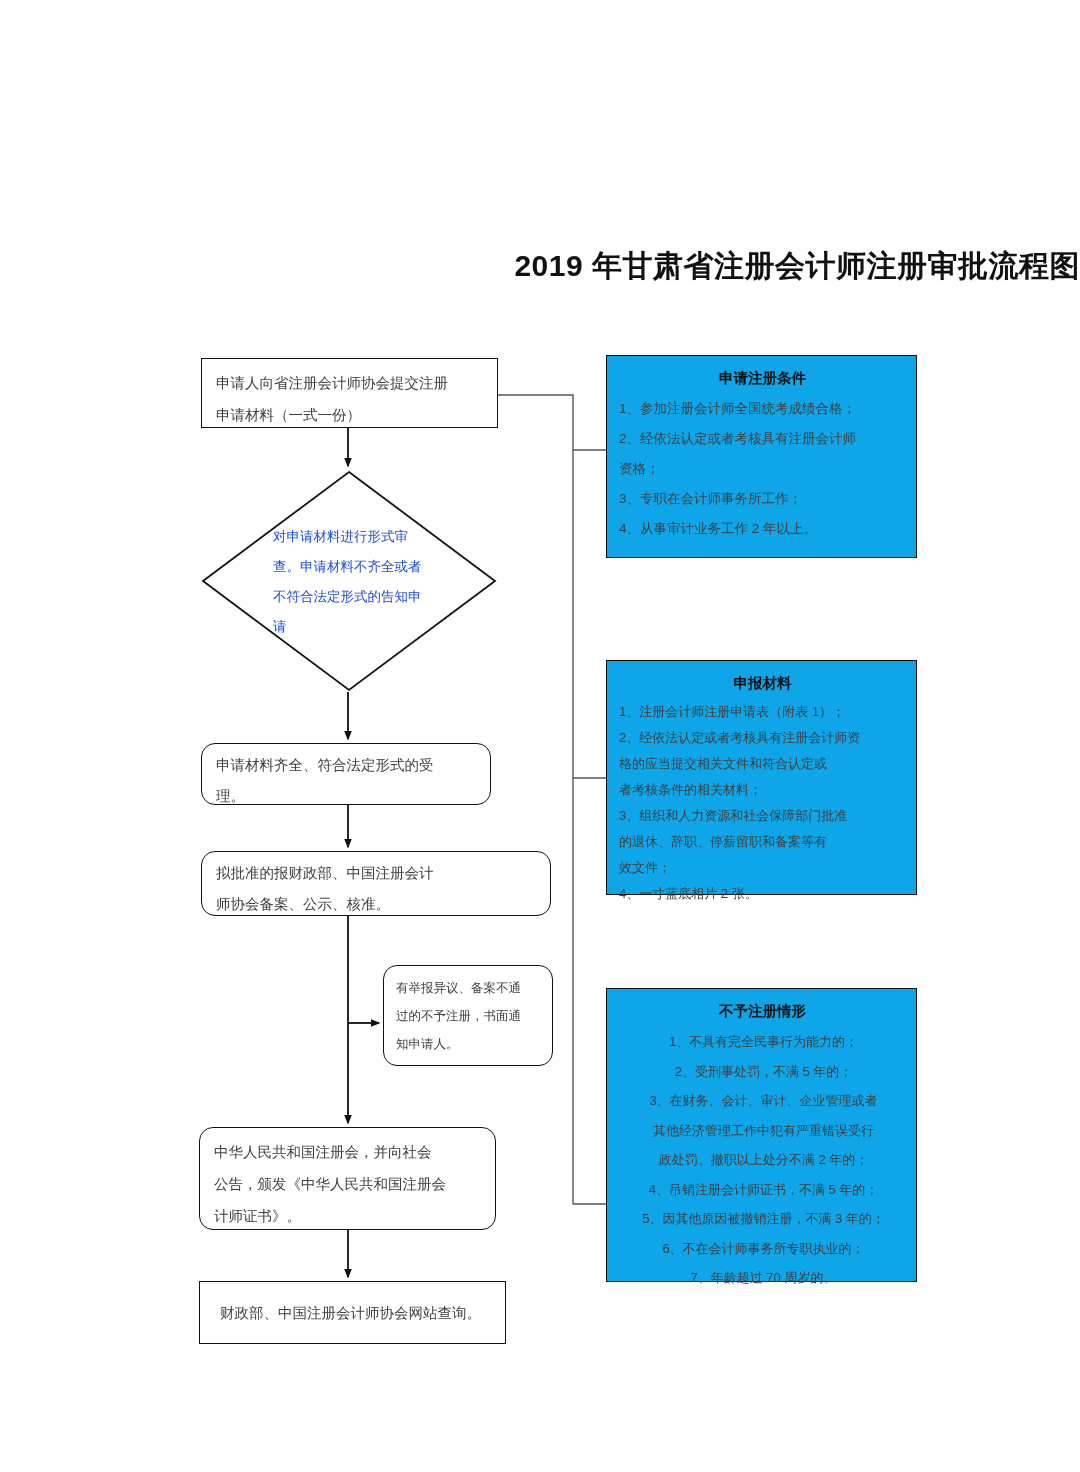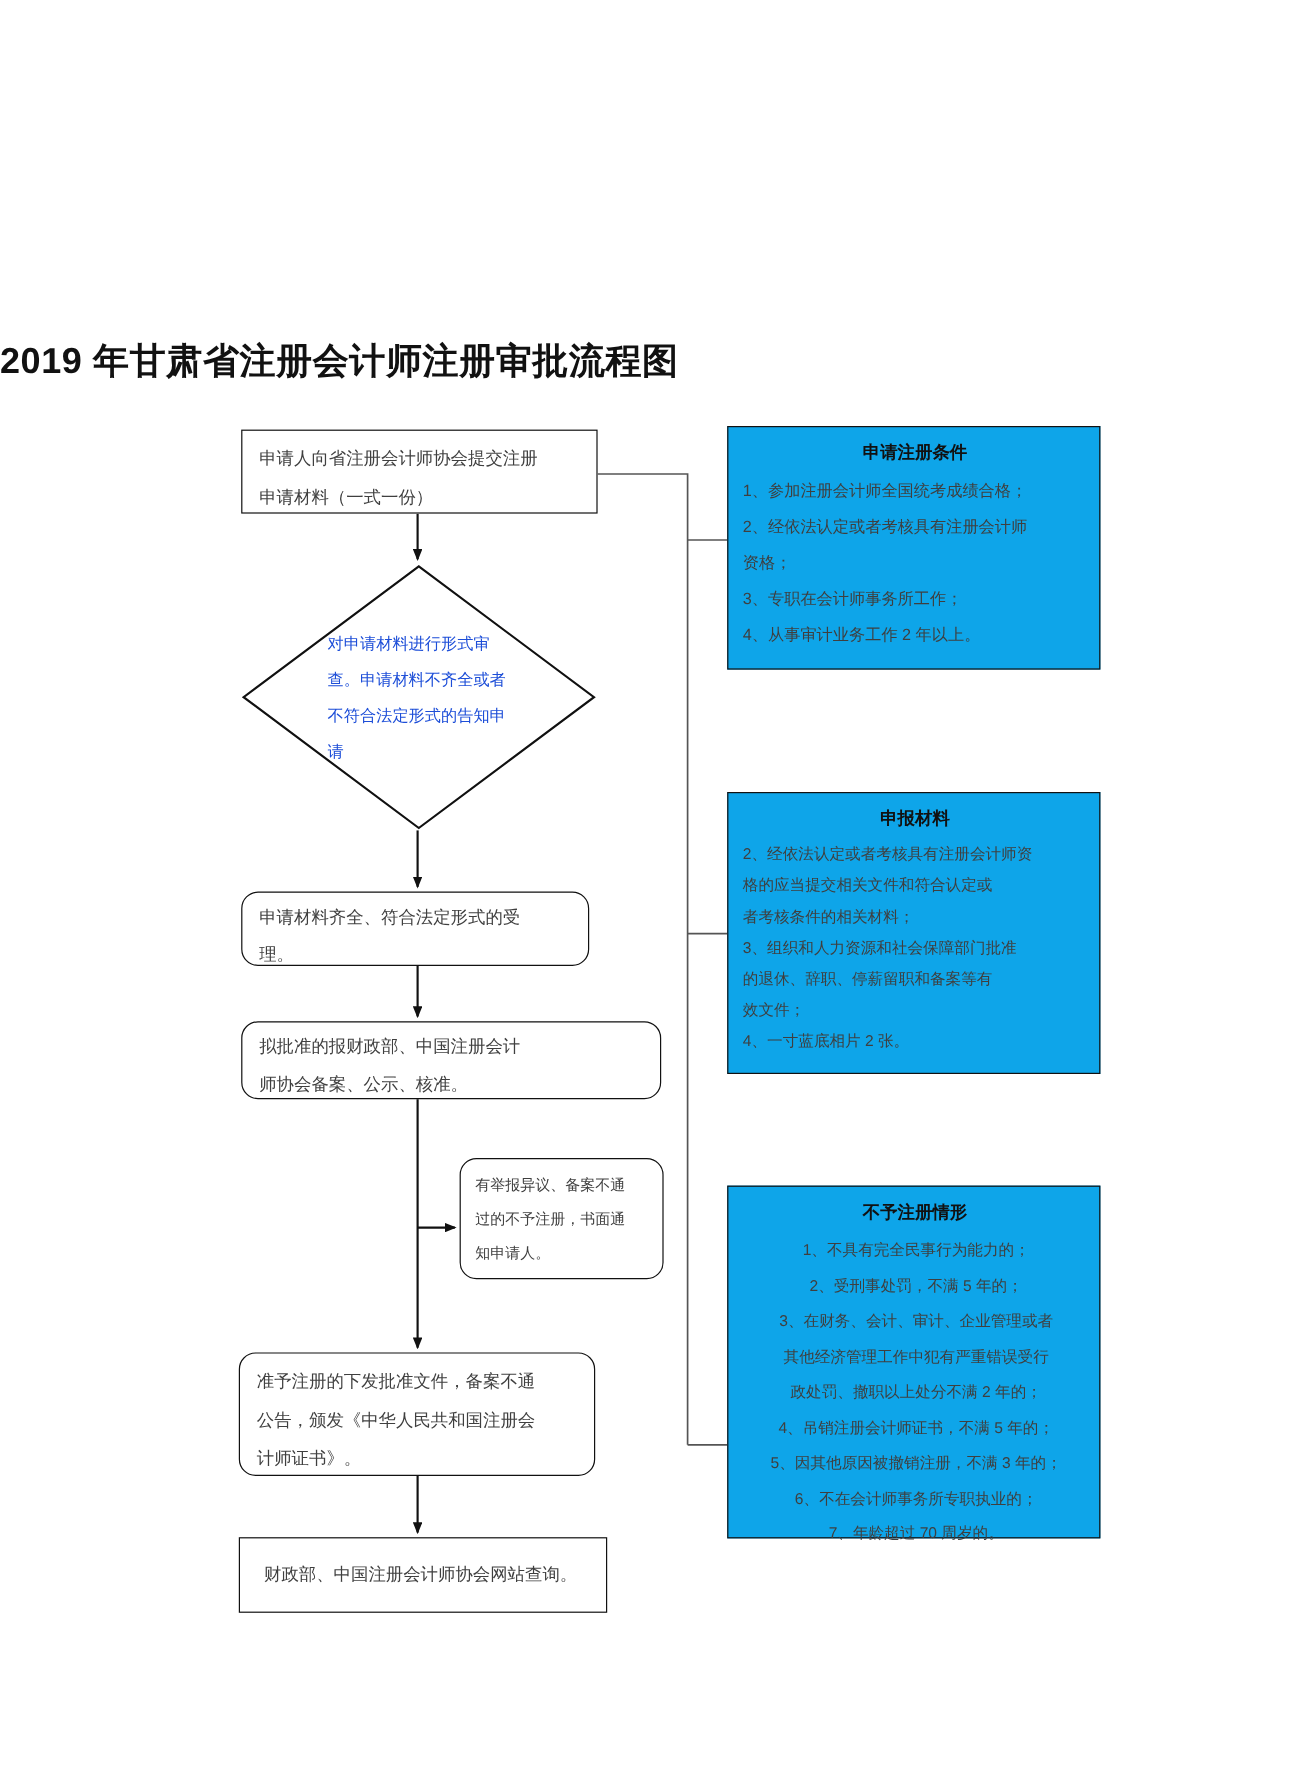--- a/index.html
+++ b/index.html
@@ -22,27 +22,26 @@
     width: 1080px;
     height: 1472px;
   }
 
   
   .chart-title {
     position: absolute;
     left: 0;
     top: 248px;
     width: 1080px;
-    text-align: left;
+    text-align: right;
     font-size: 30px;
     font-weight: bold;
     color: #111111;
     letter-spacing: 0.5px;
     line-height: 1.2;
-    margin-top: 36px;
   }
 
   
   #wires {
     position: absolute;
     left: 0; top: 0;
     width: 1080px;
     height: 1472px;
     pointer-events: none;
   }
@@ -201,21 +200,21 @@
 师协会备案、公示、核准。</div>
   </div>
 
   <div class="node rounded" id="node-notify">
     <div class="node-text">有举报异议、备案不通
 过的不予注册，书面通
 知申请人。</div>
   </div>
 
   <div class="node rounded" id="node-grant">
-    <div class="node-text">准予注册的下发批准文件，备案不通
+    <div class="node-text">中华人民共和国注册会，并向社会
 公告，颁发《中华人民共和国注册会
 计师证书》。</div>
   </div>
 
   <div class="node" id="node-query">
     <div class="node-text">财政部、中国注册会计师协会网站查询。</div>
   </div>
 
   <div class="panel" id="panel-conditions">
     <div class="panel-title">申请注册条件</div>
@@ -224,20 +223,21 @@
       <li>2、经依法认定或者考核具有注册会计师
     资格；</li>
       <li>3、专职在会计师事务所工作；</li>
       <li>4、从事审计业务工作 2 年以上。</li>
     </ul>
   </div>
 
   <div class="panel" id="panel-materials">
     <div class="panel-title">申报材料</div>
     <ul class="panel-list">
+      <li>1、注册会计师注册申请表（附表 1）；</li>
       <li>2、经依法认定或者考核具有注册会计师资
     格的应当提交相关文件和符合认定或
     者考核条件的相关材料；</li>
       <li> 3、组织和人力资源和社会保障部门批准
     的退休、辞职、停薪留职和备案等有
     效文件；</li>
       <li>4、一寸蓝底相片 2 张。</li>
     </ul>
   </div>
 

